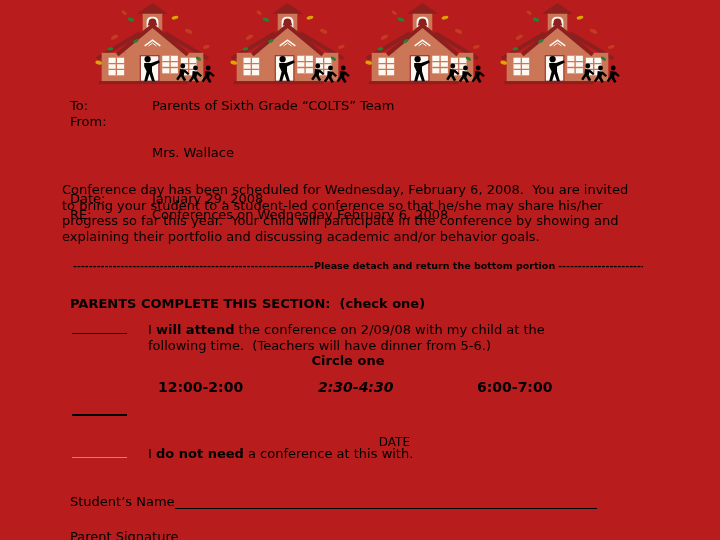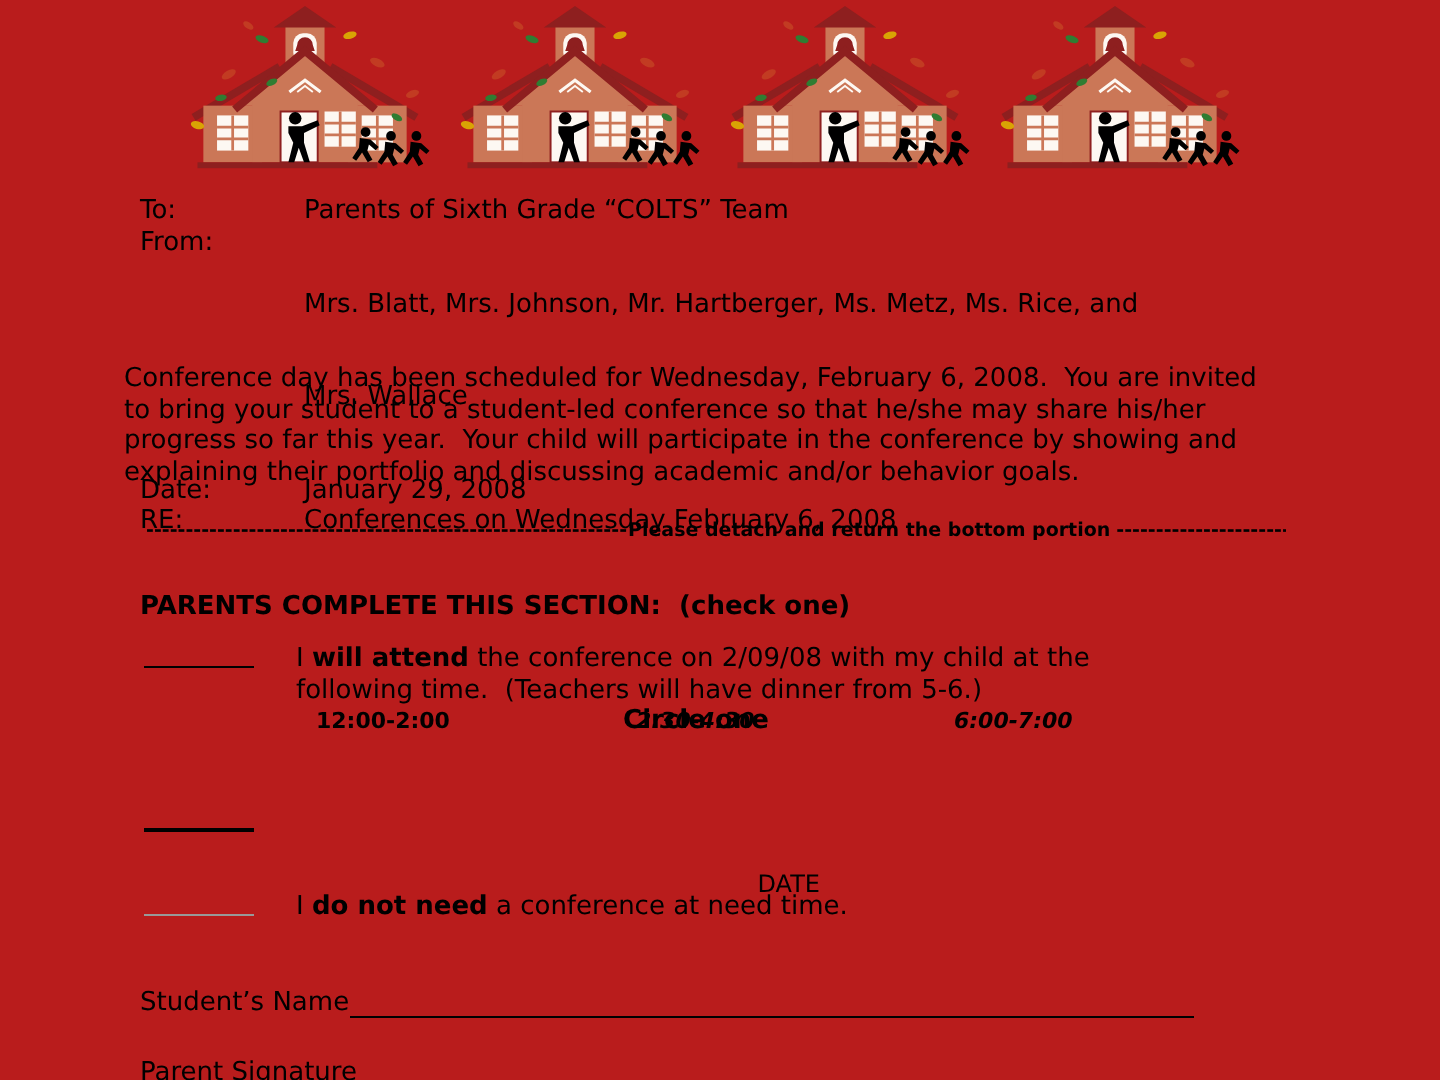--- a/index.html
+++ b/index.html
@@ -25,25 +25,25 @@
 
   .form-heading { position: absolute; left: 70px; top: 296px; font-size: 13px; font-weight: bold; white-space: pre; }
 
   .b { font-weight: bold; }
   .optline { white-space: pre; }
 
   .blank1 { position: absolute; left: 72px; top: 320px; width: 55px; height: 13px; border-bottom: 1px solid #000; }
   .opt1 { position: absolute; left: 148px; top: 322px; font-size: 13px; line-height: 15.5px; }
   .circle-one { position: absolute; left: 288px; top: 353px; width: 120px; text-align: center; font-size: 13px; font-weight: bold; }
 
-  .times { position: absolute; left: 0; top: 354px; width: 640px; height: 18px; font-size: 11px; font-weight: bold; }
+  .times { position: absolute; left: 0; top: 379px; width: 640px; height: 18px; font-size: 14px; font-weight: bold; }
   .times span { position: absolute; top: 0; }
   .times .t1 { left: 158px; }
   .times .t2 { left: 318px; font-style: italic; }
-  .times .t3 { left: 477px; font-style: italic; }
+  .times .t3 { left: 477px; }
 
   .blank2 { position: absolute; left: 72px; top: 400px; width: 55px; height: 14px; border-bottom: 2px solid #000; }
   .opt2 { position: absolute; left: 148px; top: 405px; font-size: 13px; line-height: 15.5px; }
   .inline-blank { display: inline-block; width: 132px; height: 11px; border-bottom: 1.5px solid #000; }
   .date-caption { position: absolute; left: 348px; top: 435px; width: 62px; text-align: right; font-size: 12px; }
 
   .blank3 { position: absolute; left: 72px; top: 443px; width: 55px; height: 14px; border-bottom: 1px solid #999; }
   .opt3 { position: absolute; left: 148px; top: 446px; font-size: 13px; }
 
   .sig { position: absolute; left: 70px; display: flex; align-items: flex-end; font-size: 13px; }
@@ -131,21 +131,20 @@
     <svg viewBox="0 0 138 88">
         <use href="#schoolhouse"></use>
       </svg>
   </div>
 
   <div class="memo">
     <div class="label">To:</div>
     <div class="val">Parents of Sixth Grade “COLTS” Team</div>
     <div class="label">From:</div>
     <div class="val">
-      <div>Mrs. Blatt, Mrs. Johnson, Mr. Hartberger, Ms. Metz, Ms. Rice, and</div>
       <div>Mrs. Wallace</div>
     </div>
     <div class="label">Date:</div>
     <div class="val">January 29, 2008</div>
     <div class="label">RE:</div>
     <div class="val">Conferences on Wednesday February 6, 2008</div>
   </div>
 
   <div class="body-par">Conference day has been scheduled for Wednesday, February 6, 2008.  You are invited to bring your student to a student-led conference so that he/she may share his/her progress so far this year.  Your child will participate in the conference by showing and explaining their portfolio and discussing academic and/or behavior goals.</div>
 
@@ -167,21 +166,21 @@
   <div class="times">
     <span class="t1">12:00-2:00</span>
     <span class="t2">2:30-4:30</span>
     <span class="t3">6:00-7:00</span>
   </div>
 
   <div class="blank2"></div>
   <div class="date-caption">DATE</div>
 
   <div class="blank3"></div>
-  <div class="opt3"><span>I </span><span class="b">do not need</span><span> a conference at need time.</span></div>
+  <div class="opt3"><span>I </span><span class="b">do not need</span><span> a conference at this with.</span></div>
 
   <div class="sig sig-student">
     <span class="label">Student’s Name</span>
     <span class="line"></span>
   </div>
   <div class="sig sig-parent">
     <span class="label">Parent Signature</span>
     <span class="line"></span>
   </div>
 

